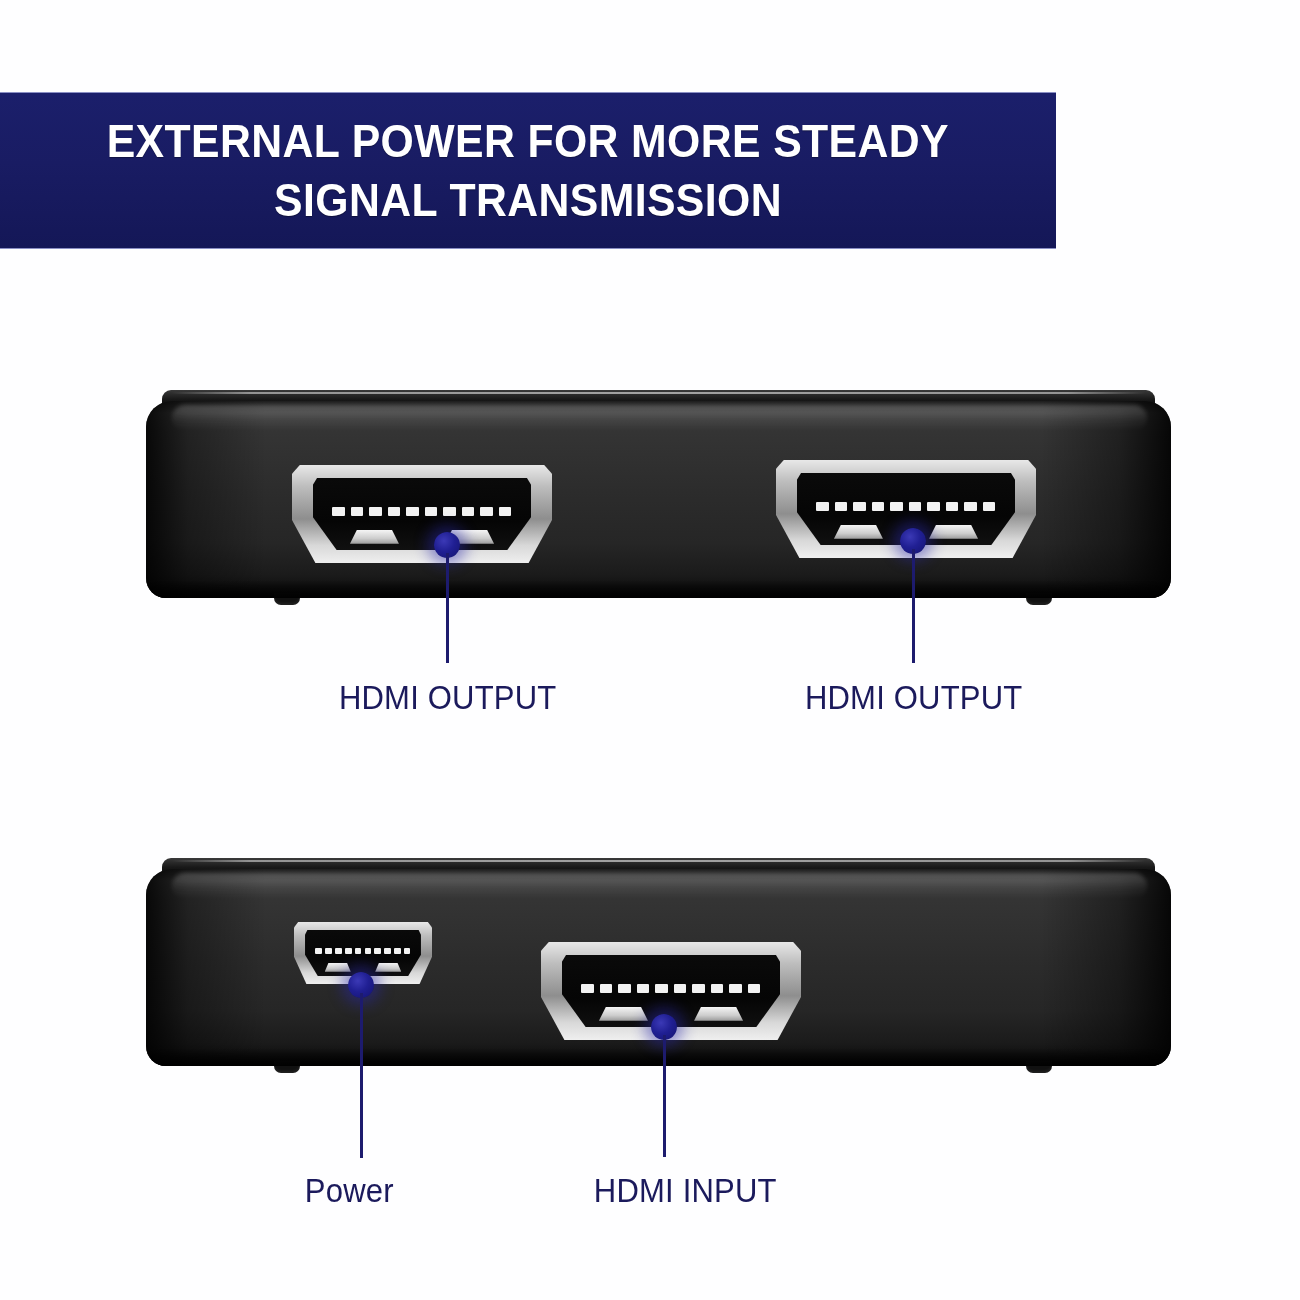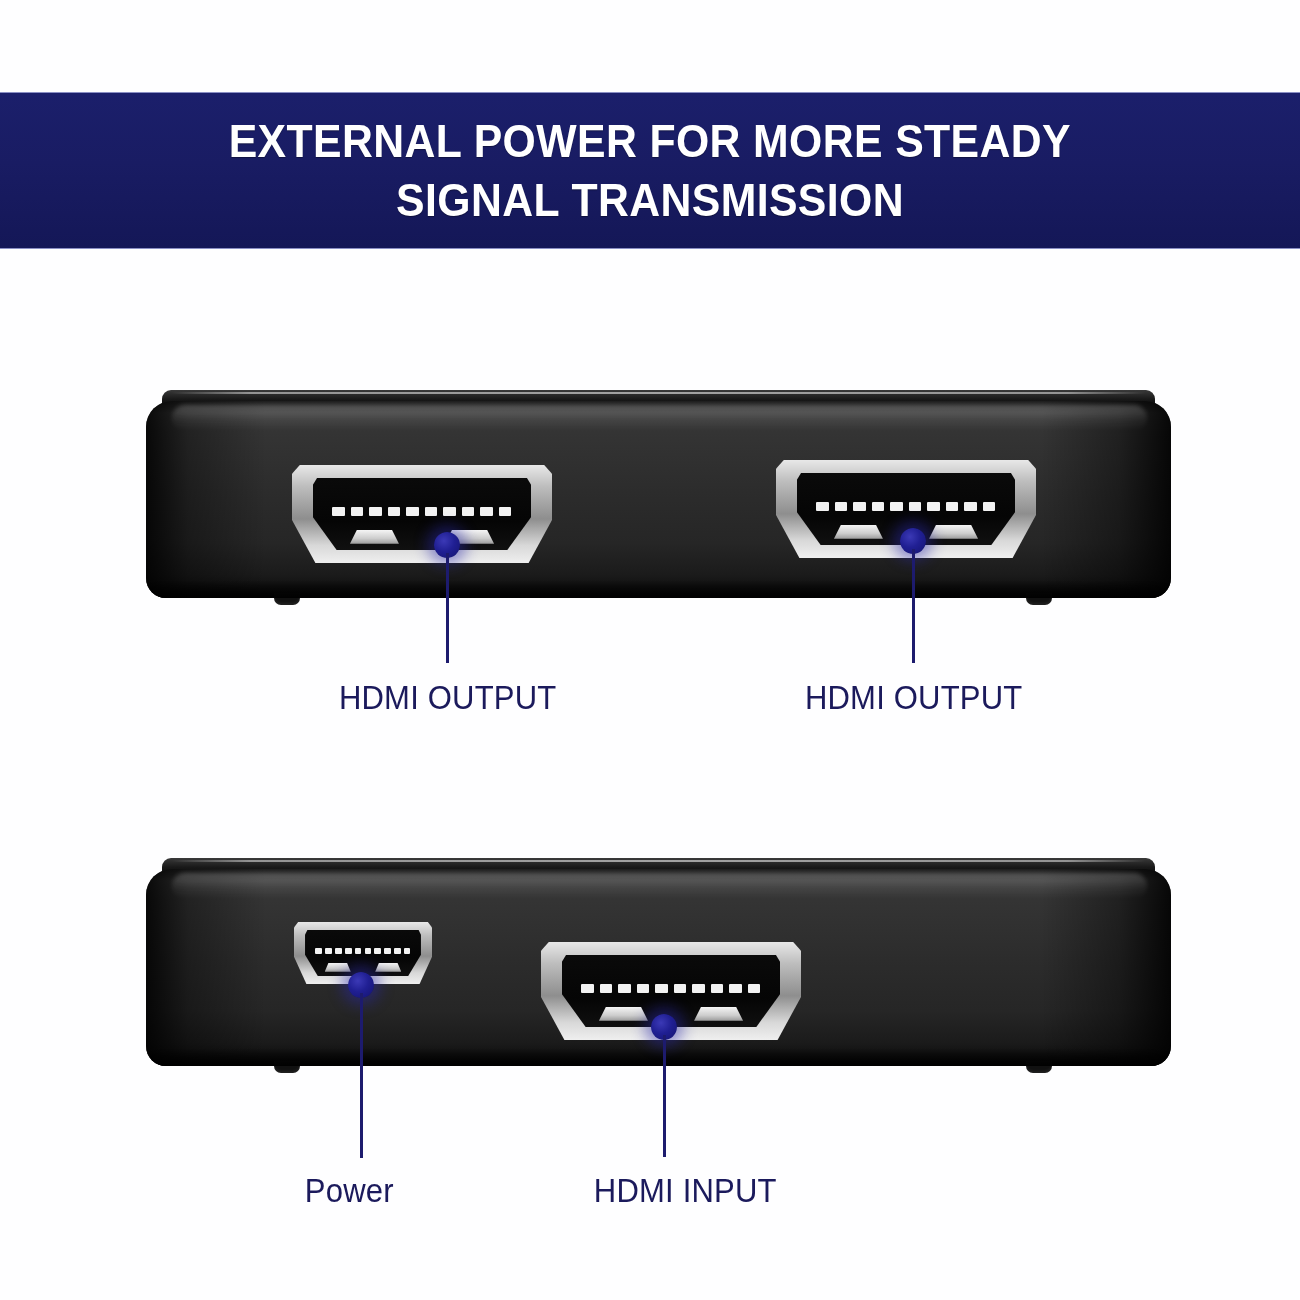--- a/index.html
+++ b/index.html
@@ -14,21 +14,21 @@
     overflow: hidden;
     font-family: "Liberation Sans", sans-serif;
     background: #fefeff;
   }
 
   
   .banner {
     position: absolute;
     left: 0;
     top: 93px;
-    width: 1300px;
+    width: 1056px;
     height: 155px;
     background: linear-gradient(180deg, #1b1f6b 0%, #191c63 45%, #141757 100%);
     box-shadow: 0 1px 0 #8a8fc4, 0 -1px 0 #8a8fc4;
     display: flex;
     flex-direction: column;
     align-items: center;
     justify-content: center;
   }
   .banner-line {
     color: #ffffff;

